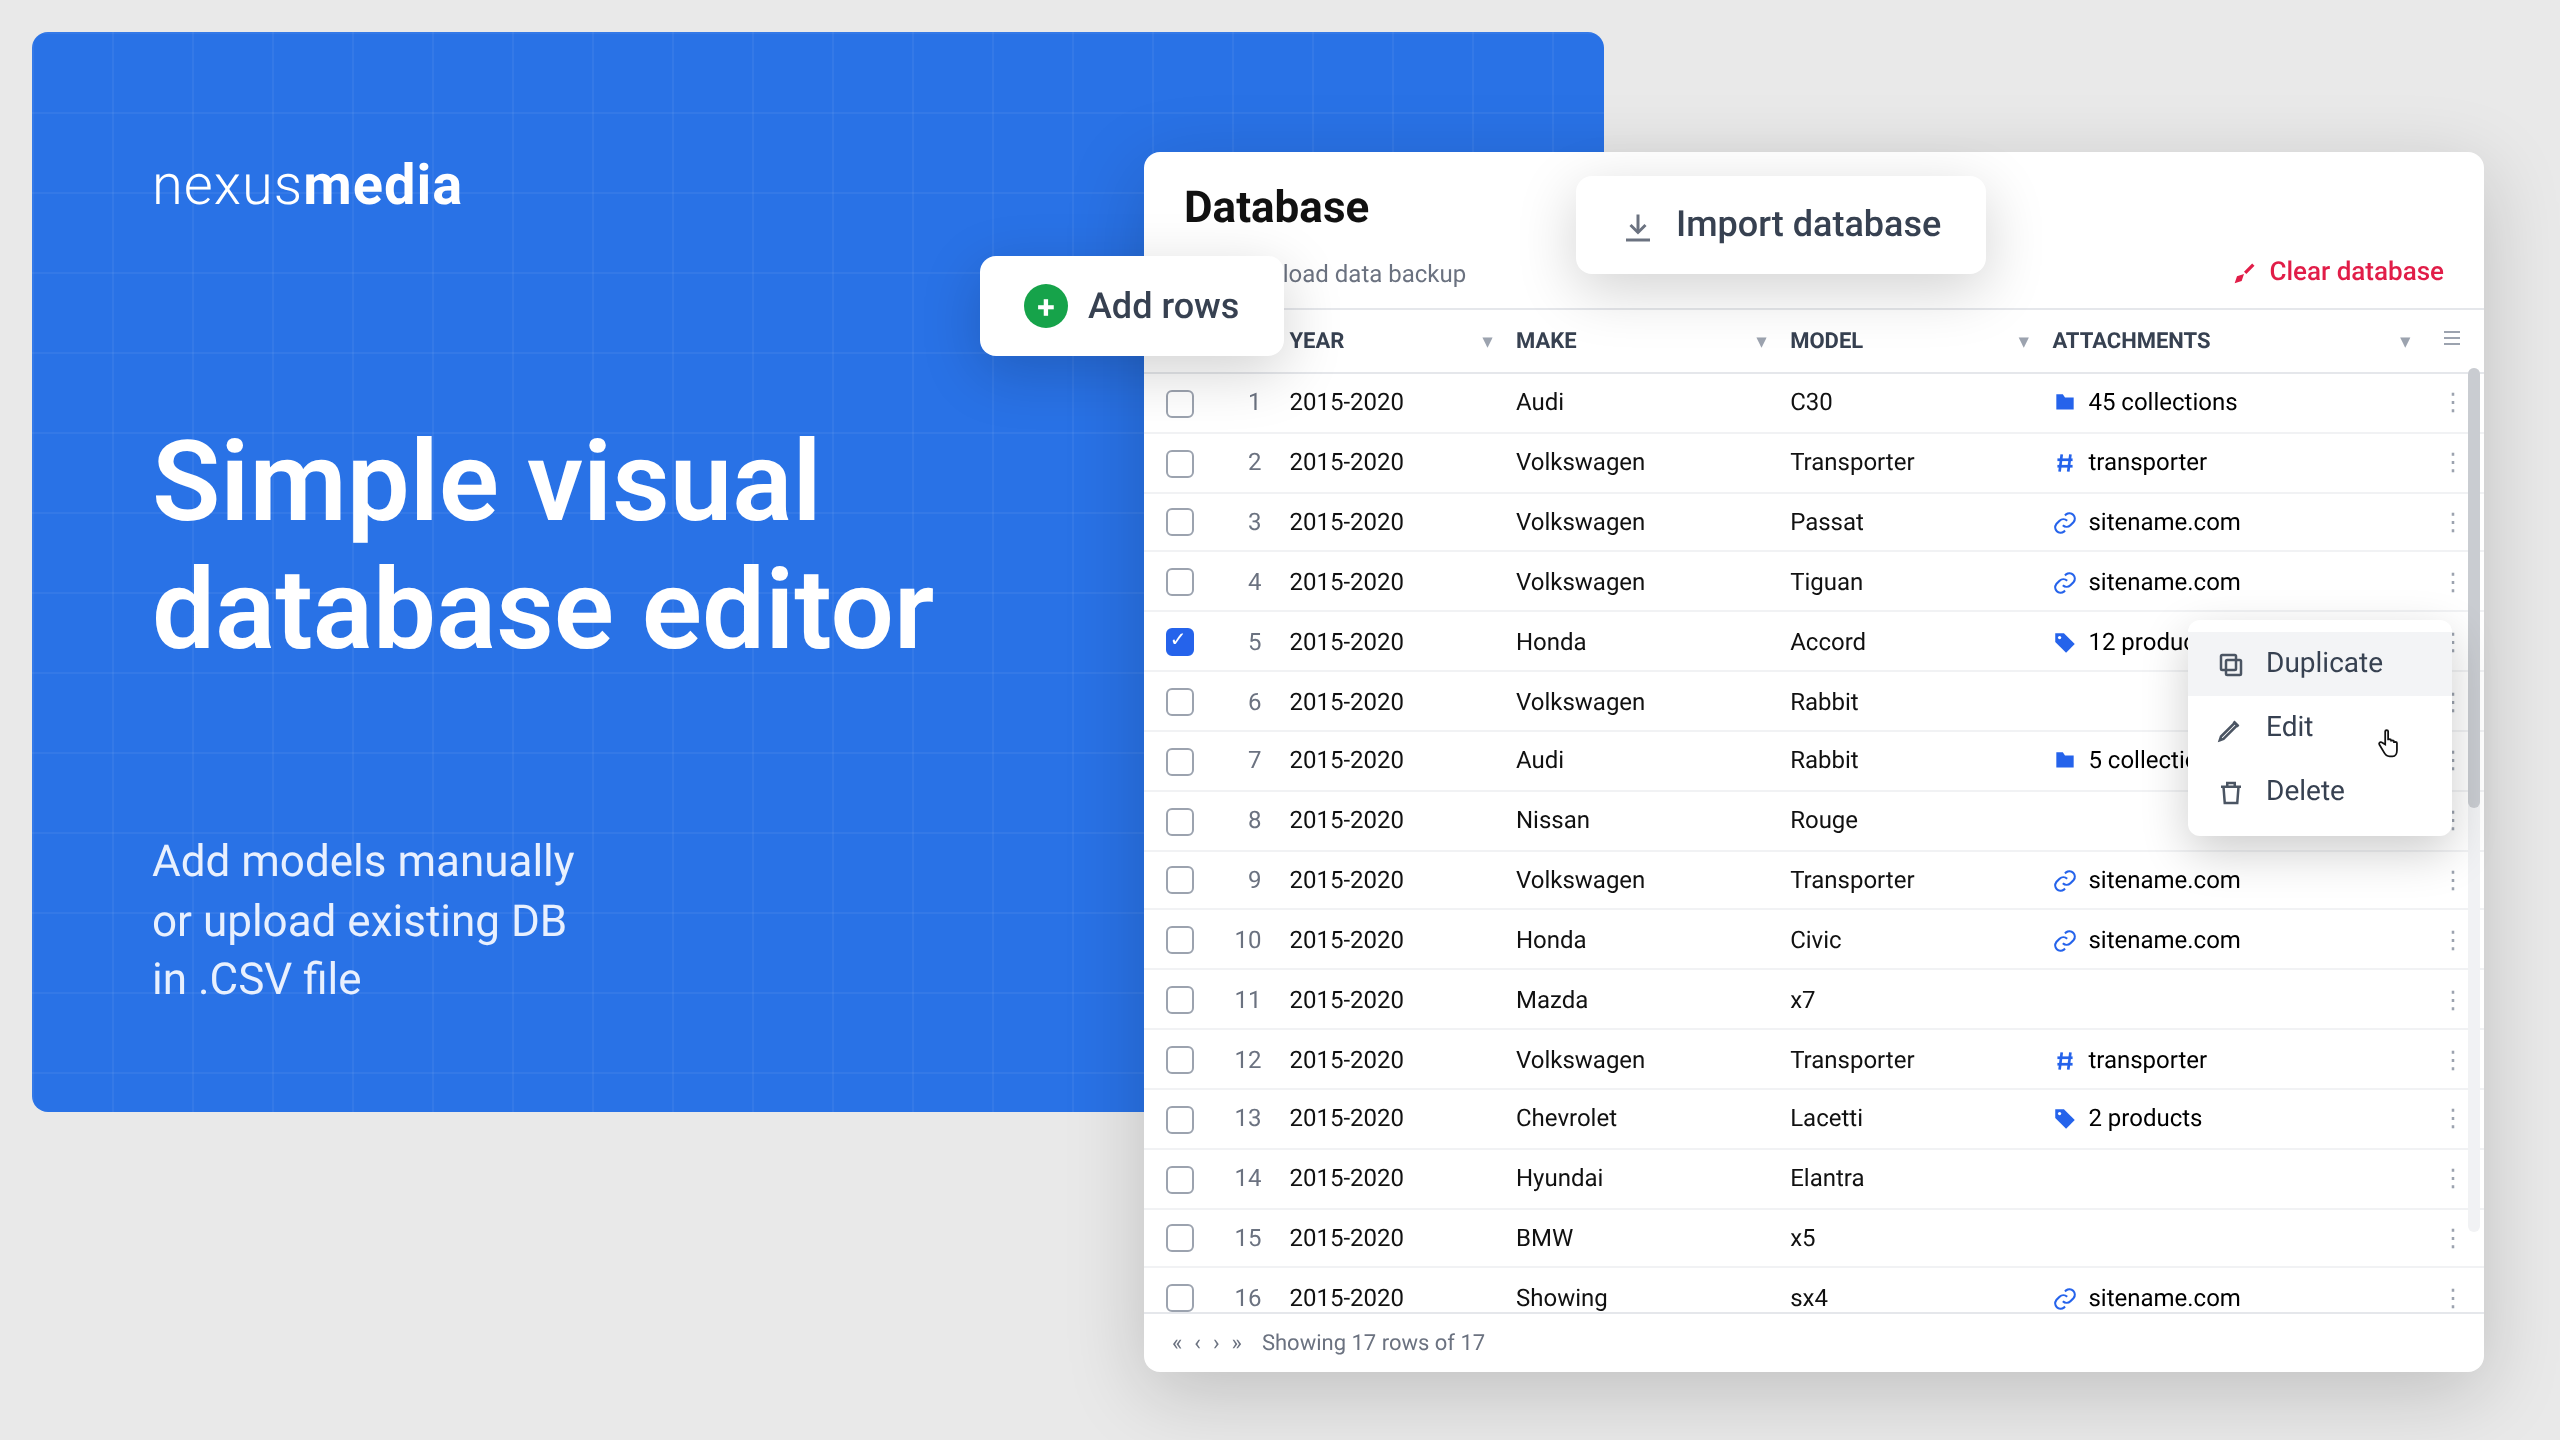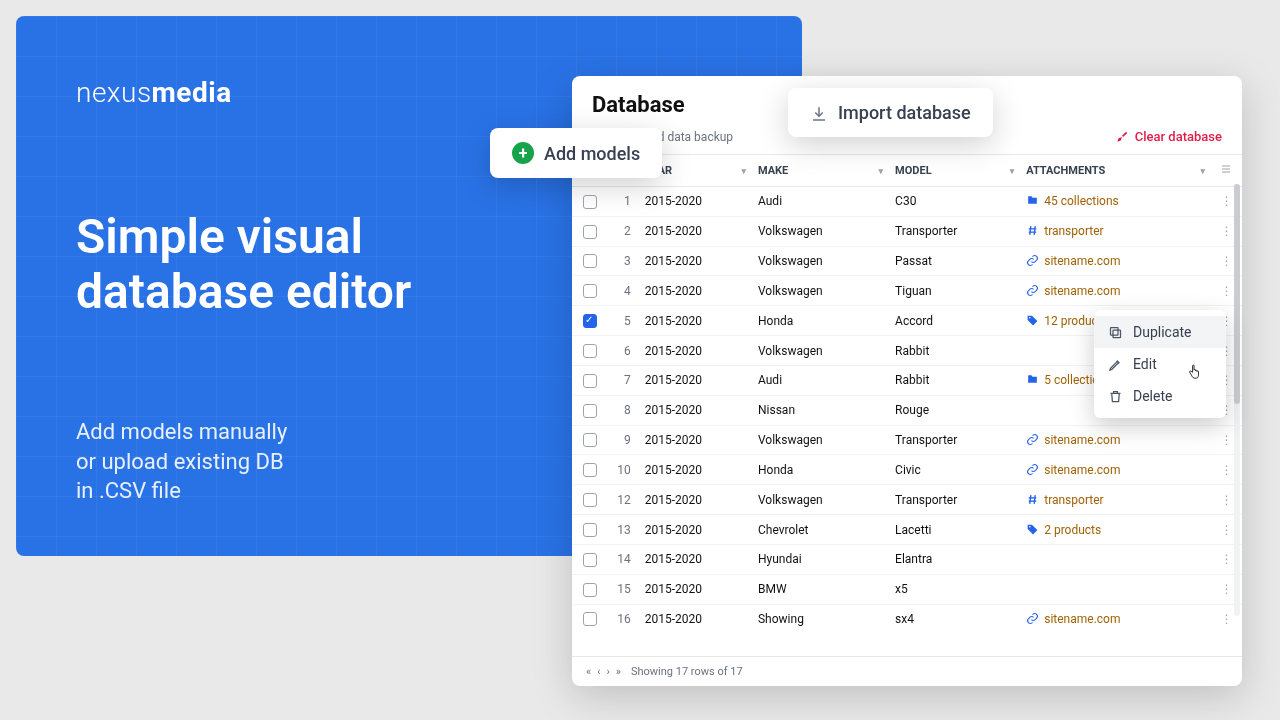--- a/index.html
+++ b/index.html
@@ -9,21 +9,21 @@
     position: absolute; left: 16px; top: 16px; width: 786px; height: 540px;
     background: #2972e6; border-radius: 8px; color: #fff;
     background-image:
       linear-gradient(rgba(255,255,255,0.05) 1px, transparent 1px),
       linear-gradient(90deg, rgba(255,255,255,0.05) 1px, transparent 1px);
     background-size: 40px 40px;
     padding: 60px 60px 50px 60px;
   }
   .brand { font-size: 28px; font-weight: 300; letter-spacing: .5px; }
   .brand b { font-weight: 700; }
-  .hero-title { font-size: 48px; font-weight: 600; line-height: 1.15; margin-top: 100px; }
+  .hero-title { font-size: 56px; font-weight: 600; line-height: 1.15; margin-top: 100px; }
   .hero-sub { position: absolute; bottom: 50px; left: 60px; font-size: 22px; font-weight: 400; line-height: 1.35; color: #e8f0fe; }
   .db-window {
     position: absolute; left: 572px; top: 76px; width: 670px; height: 610px;
     background: #fff; border-radius: 8px; box-shadow: 0 10px 40px rgba(0,0,0,.18);
     overflow: hidden;
     display: flex; flex-direction: column;
   }
   .db-header { padding: 16px 20px 6px 20px; }
   .db-title { font-size: 22px; font-weight: 700; color: #111; }
   .db-sub { display:flex; align-items:center; justify-content:space-between; padding: 6px 20px 10px 20px; }
@@ -42,21 +42,21 @@
   .col-chk { width:30px; text-align:center; }
   .col-num { width:26px; color:#6b7280; text-align:right; padding-right:8px;}
   .col-year { width:95px; }
   .col-make { width:115px; }
   .col-model { width:110px; }
   .col-att { width:160px; }
   .col-menu { width:26px; text-align:center; color:#9ca3af; }
   .chk { width:14px; height:14px; border:1.5px solid #9ca3af; border-radius:3px; display:inline-block; vertical-align:middle; background:#fff;}
   .chk.checked { background:#2563eb; border-color:#2563eb; position:relative;}
   .chk.checked::after { content:"✓"; color:#fff; font-size:10px; position:absolute; top:-1px; left:1px;}
-  .att { display:flex; align-items:flex-start; gap:5px; color:#a16207; font-size:12px; }
+  .att { display:flex; align-items:flex-end; gap:5px; color:#000000; font-size:12px; }
   .att svg { flex:0 0 auto; }
   .row-menu { cursor:pointer; }
   .pager { display:flex; align-items:center; gap:10px; padding:8px 14px; border-top:1px solid #e5e7eb; font-size:11px; color:#6b7280;}
   .pager .nav { display:flex; gap:6px; color:#6b7280; }
   .pager .nav span { cursor:pointer; }
   .scrollbar { position:absolute; right:2px; top:30px; bottom:40px; width:6px; background:#f1f2f4; border-radius:3px;}
   .scroll-thumb { position:absolute; left:0; top:0; width:6px; height:220px; background:#c9ccd1; border-radius:3px;}
   
   .float-btn { position:absolute; background:#fff; border-radius:8px; box-shadow:0 8px 30px rgba(0,0,0,.18); display:flex; align-items:flex-end; gap:10px; padding:14px 22px; font-size:18px; font-weight:500; color:#374151; }
   .add-model { left:490px; top:128px; }
@@ -290,20 +290,29 @@
                     <path d="M10 14a5 5 0 0 0 7 0l3-3a5 5 0 0 0-7-7l-1 1"></path>
                     <path d="M14 10a5 5 0 0 0-7 0l-3 3a5 5 0 0 0 7 7l1-1"></path>
                   </svg>
                   <span>sitename.com</span>
                 </span>
               </td>
               <td class="col-menu"><span class="row-menu">⋮</span></td>
             </tr>
             <tr>
               <td class="col-chk"><span class="chk"></span></td>
+              <td class="col-num">11</td>
+              <td>2015-2020</td>
+              <td>Mazda</td>
+              <td>x7</td>
+              <td></td>
+              <td class="col-menu"><span class="row-menu">⋮</span></td>
+            </tr>
+            <tr>
+              <td class="col-chk"><span class="chk"></span></td>
               <td class="col-num">12</td>
               <td>2015-2020</td>
               <td>Volkswagen</td>
               <td>Transporter</td>
               <td>
                 <span class="att">
                   <svg width="13" height="13" viewBox="0 0 24 24" fill="none" stroke="#2563eb" stroke-width="2.5">
                     <line x1="5" y1="9" x2="19" y2="9"></line>
                     <line x1="5" y1="15" x2="19" y2="15"></line>
                     <line x1="9" y1="4" x2="7" y2="20"></line>
@@ -379,21 +388,21 @@
         <span>‹</span>
         <span>›</span>
         <span>»</span>
       </div>
       <span>Showing 17 rows of 17</span>
     </div>
   </div>
 
   <div class="float-btn add-model">
     <span class="plus">+</span>
-    <span>Add models</span>
+    <span>Add rows</span>
   </div>
 
   <div class="float-btn import-db">
     <svg width="18" height="18" viewBox="0 0 24 24" fill="none" stroke="currentColor" stroke-width="2">
         <path d="M12 3v12"></path>
         <path d="M7 10l5 5 5-5"></path>
         <path d="M4 20h16"></path>
       </svg>
     <span>Import database</span>
   </div>

